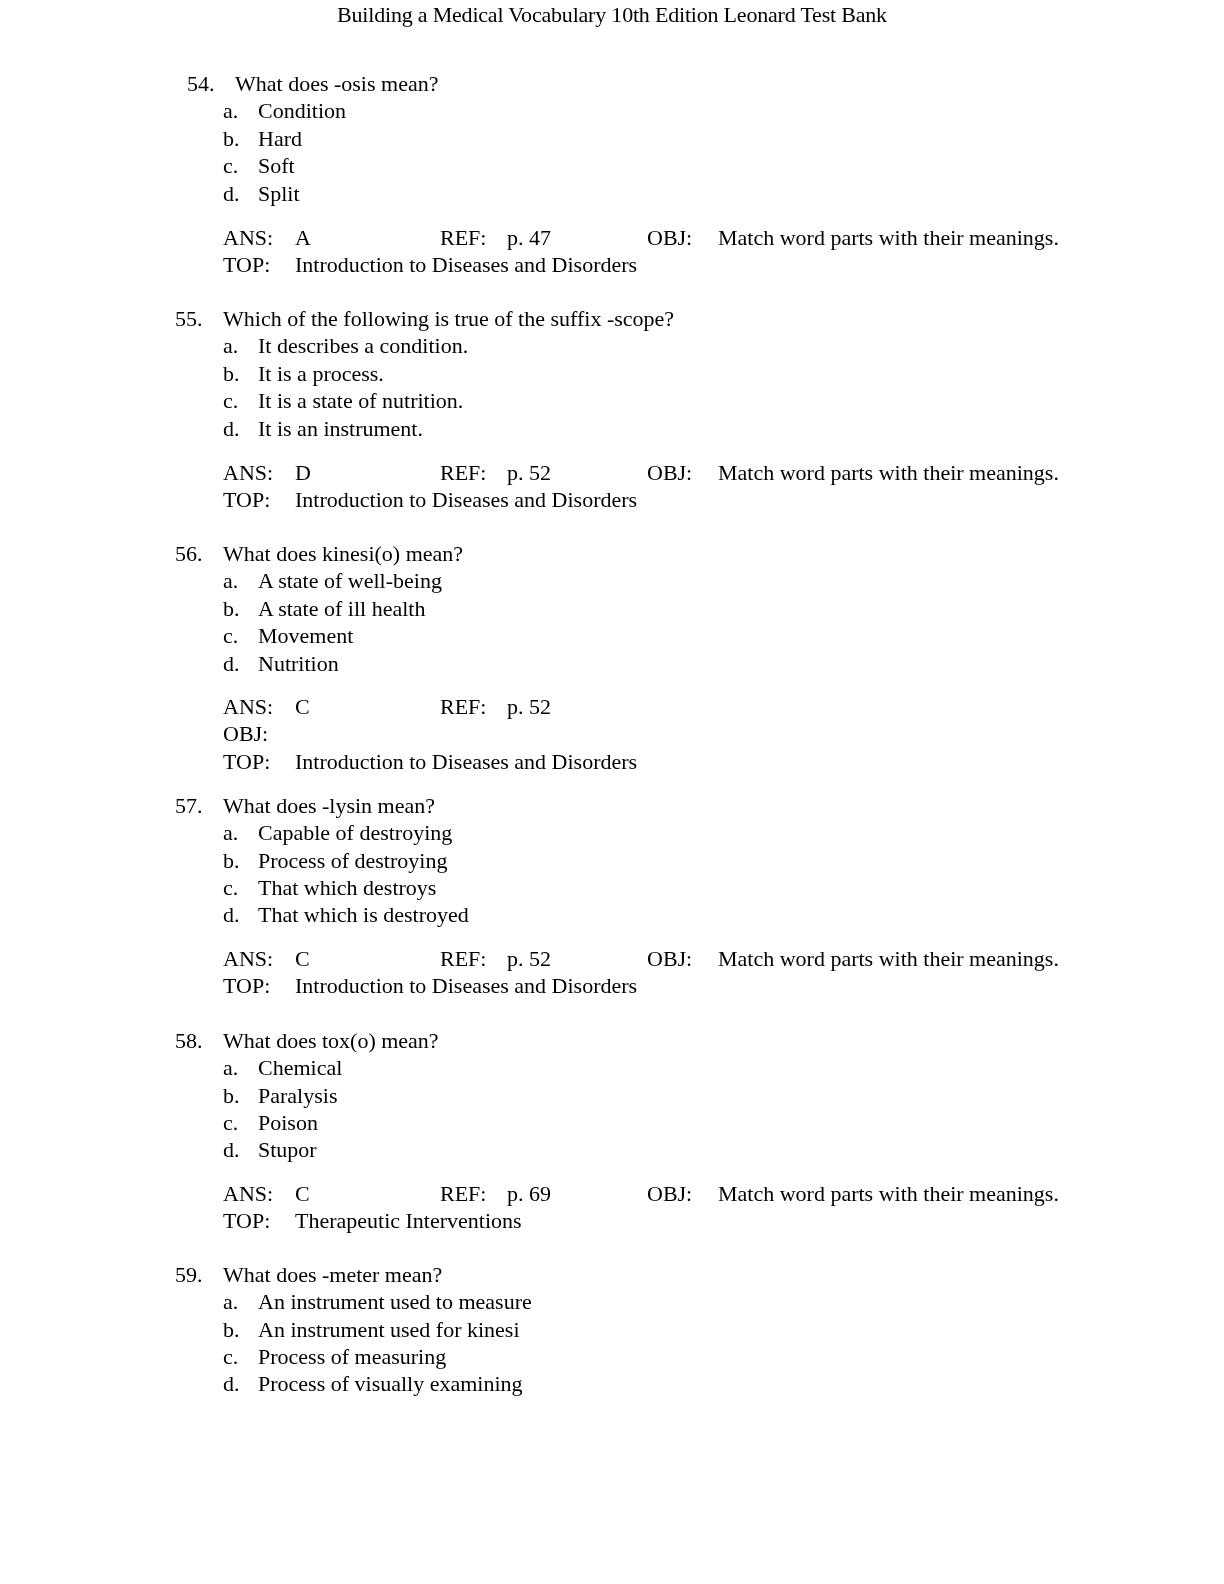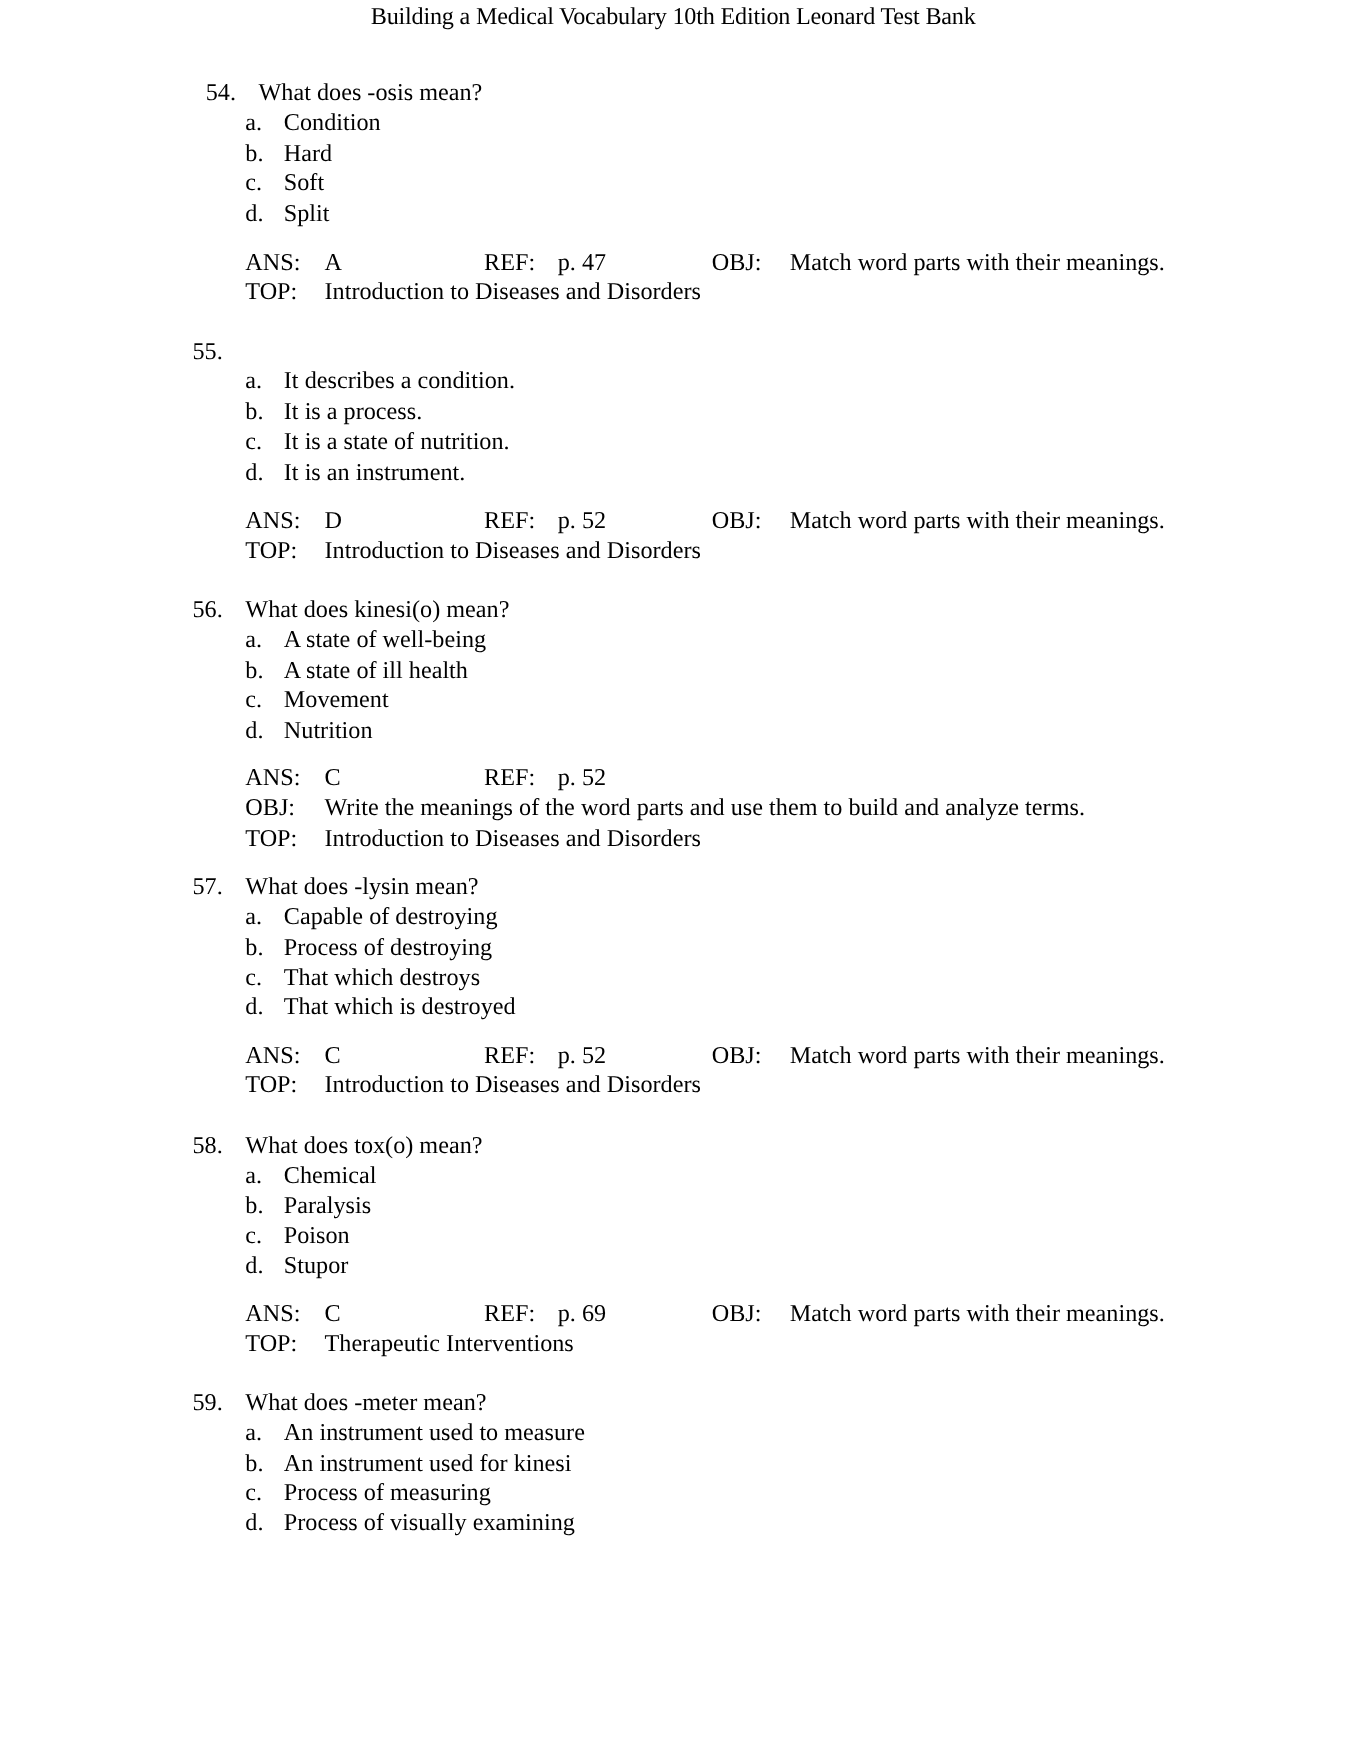--- a/index.html
+++ b/index.html
@@ -93,20 +93,21 @@
   </div>
   <div class="line" style="top:181px;left:0;width:1224px;">
     <span class="abs top-label">TOP:</span>
     <span class="abs top-val">Introduction to Diseases and Disorders</span>
   </div>
 </div>
 
 <div class="q" style="top:305px;">
   <div class="line" style="top:0;left:0;width:1224px;">
     <span class="abs qnum">55.</span>
+    <span class="abs qtext">Which of the following is true of the suffix -scope?</span>
   </div>
   <div class="line" style="top:27px;left:0;width:1224px;">
     <span class="abs opt-letter">a.</span>
     <span class="abs opt-text">It describes a condition.</span>
   </div>
   <div class="line" style="top:55px;left:0;width:1224px;">
     <span class="abs opt-letter">b.</span>
     <span class="abs opt-text">It is a process.</span>
   </div>
   <div class="line" style="top:82px;left:0;width:1224px;">
@@ -153,21 +154,20 @@
     <span class="abs opt-text">Nutrition</span>
   </div>
   <div class="line" style="top:153px;left:0;width:1224px;">
     <span class="abs ans-label">ANS:</span>
     <span class="abs ans-val">C</span>
     <span class="abs ref-label">REF:</span>
     <span class="abs ref-val">p. 52</span>
   </div>
   <div class="line" style="top:180px;left:0;width:1224px;">
     <span class="abs obj-label-row">OBJ:</span>
-    <span class="abs obj-val-row">Write the meanings of the word parts and use them to build and analyze terms.</span>
   </div>
   <div class="line" style="top:208px;left:0;width:1224px;">
     <span class="abs top-label">TOP:</span>
     <span class="abs top-val">Introduction to Diseases and Disorders</span>
   </div>
 </div>
 
 <div class="q" style="top:792px;">
   <div class="line" style="top:0;left:0;width:1017px;">
     <span class="abs qnum">57.</span>

